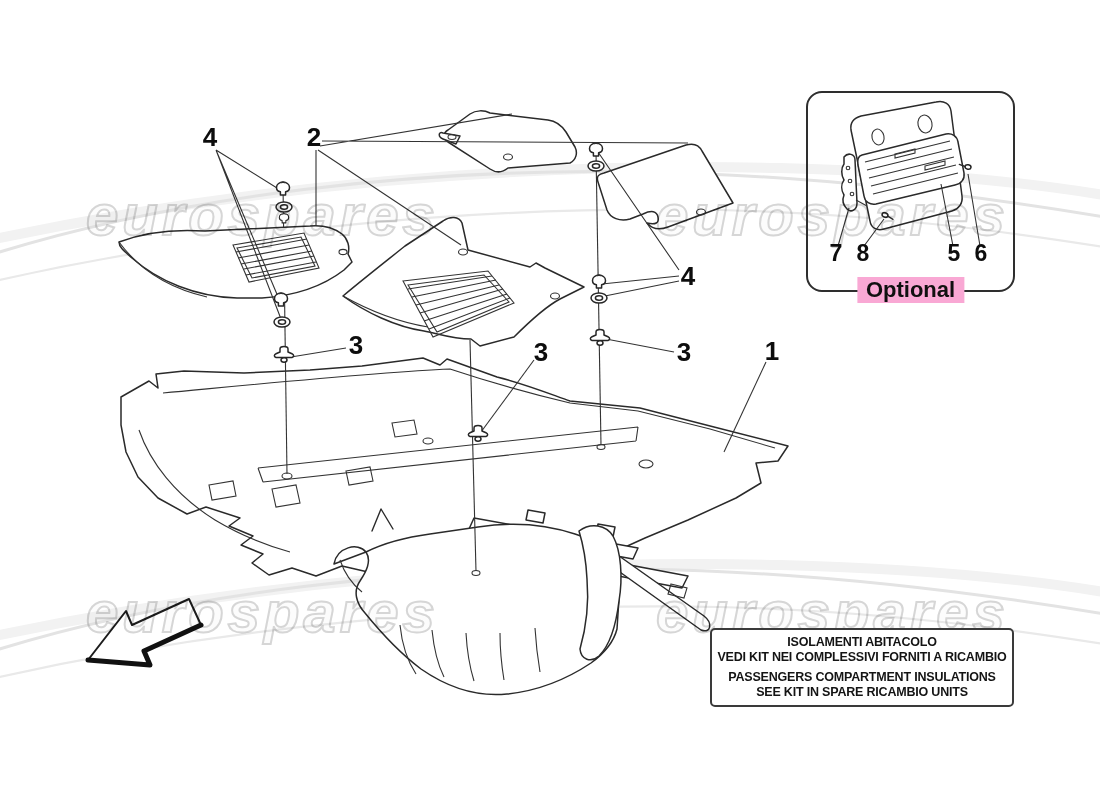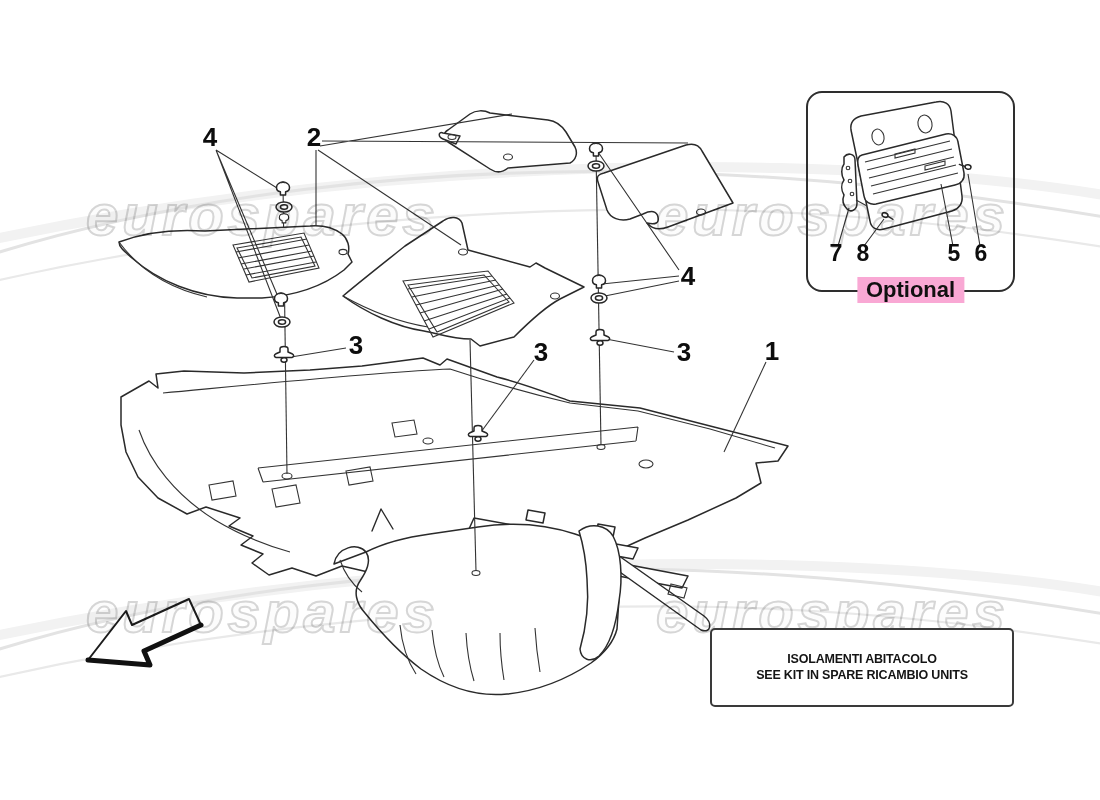--- a/index.html
+++ b/index.html
@@ -227,16 +227,18 @@
 <div id="optional-box">
   <span id="optional-label">Optional</span>
 </div>
 <div class="callout small" style="left:836px;top:253px">7</div>
 <div class="callout small" style="left:863px;top:253px">8</div>
 <div class="callout small" style="left:954px;top:253px">5</div>
 <div class="callout small" style="left:981px;top:253px">6</div>
 
 <div id="info-box">
   <div class="ln">ISOLAMENTI ABITACOLO</div>
+  <div class="ln">VEDI KIT NEI COMPLESSIVI FORNITI A RICAMBIO</div>
+  <div class="ln gap">PASSENGERS COMPARTMENT INSULATIONS</div>
   <div class="ln">SEE KIT IN SPARE RICAMBIO UNITS</div>
 </div>
 
 </div>
 
 </body></html>

